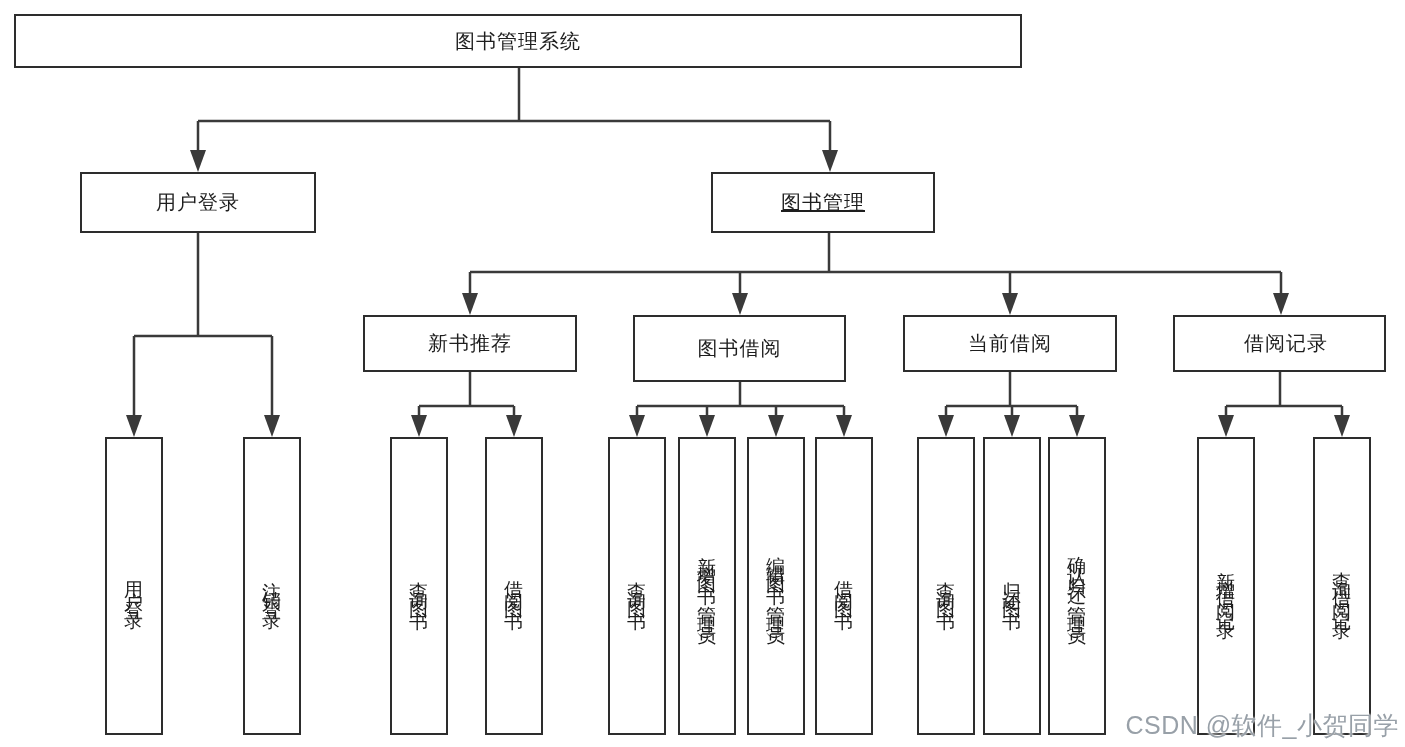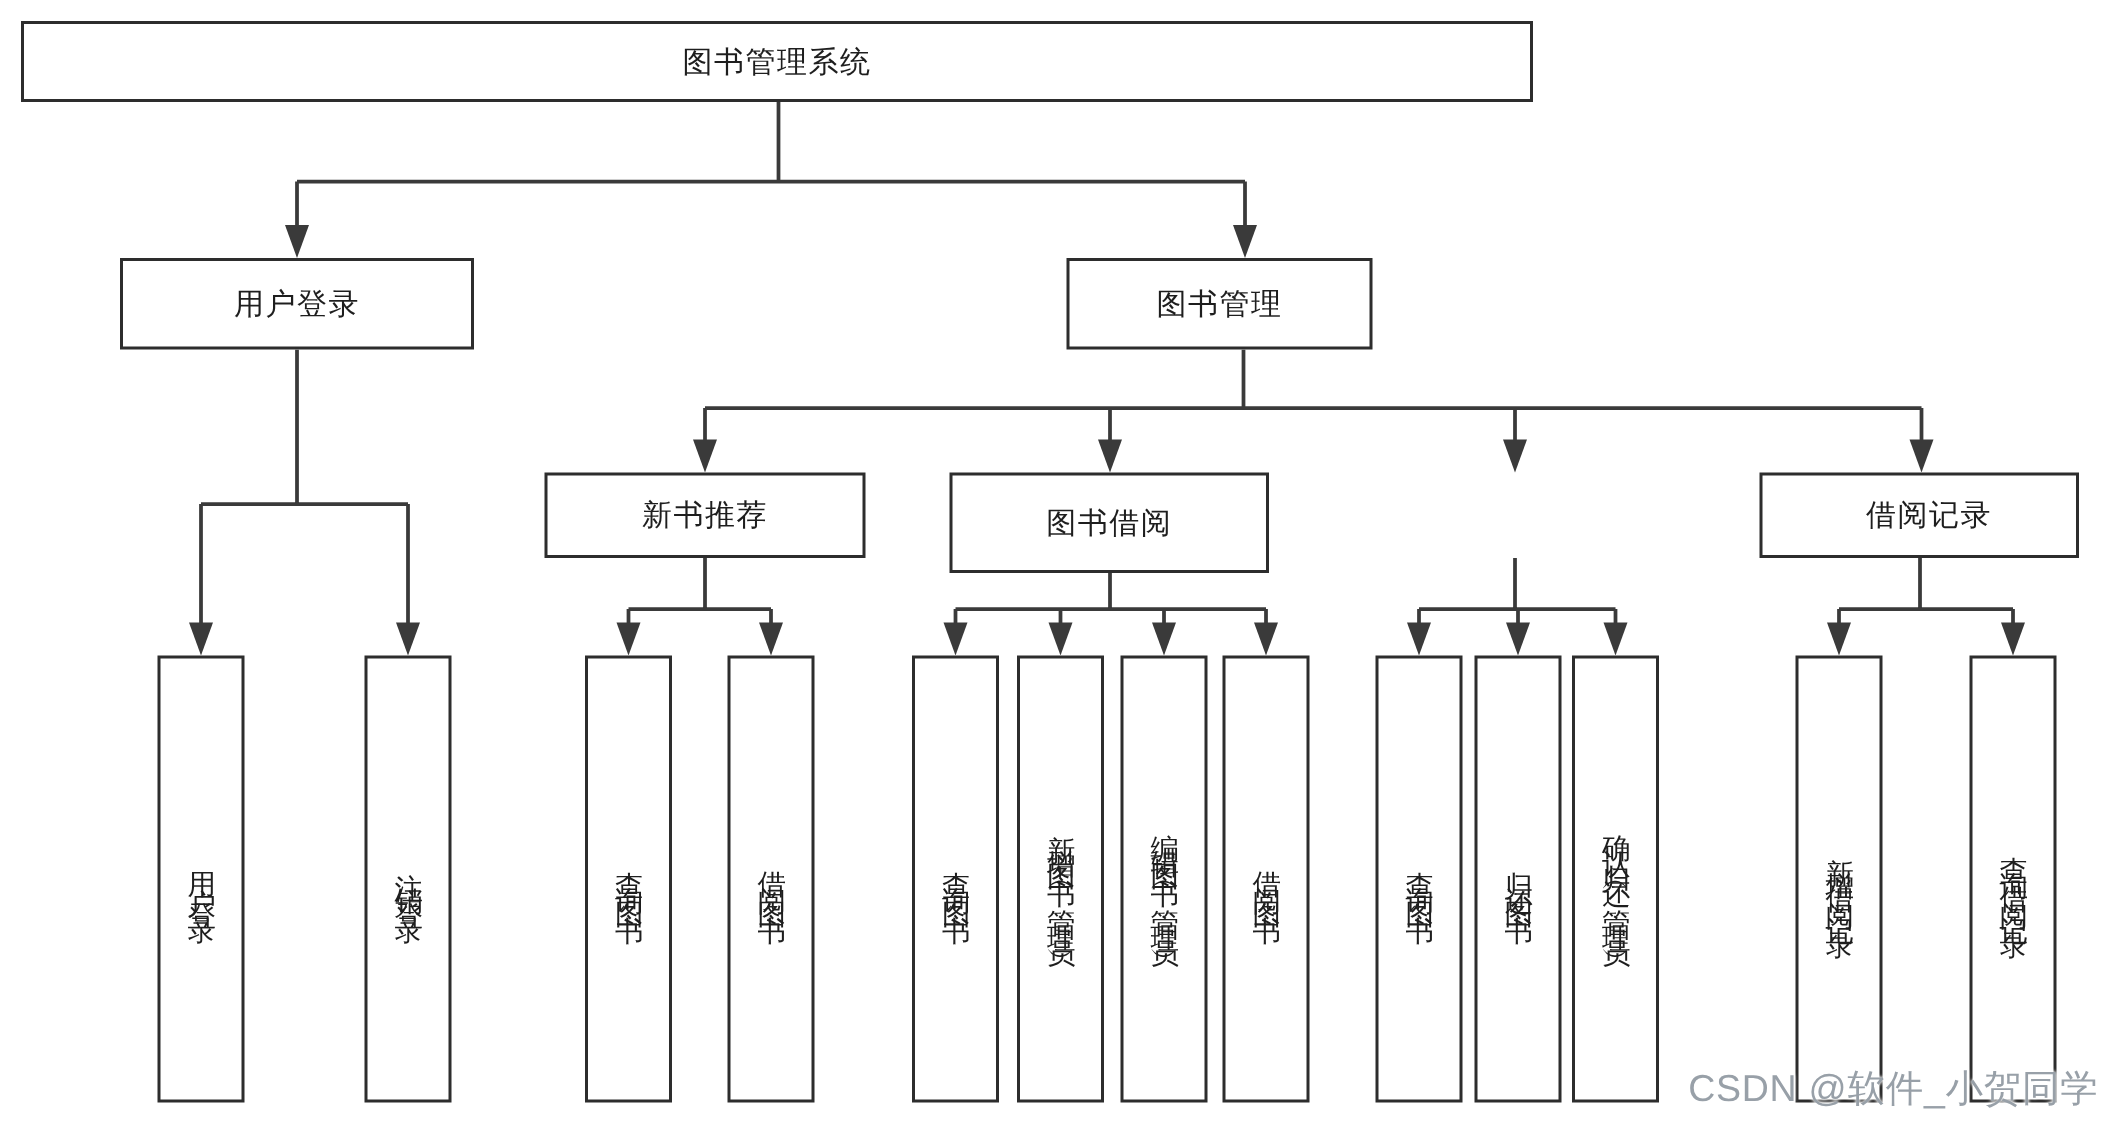--- a/index.html
+++ b/index.html
@@ -103,24 +103,25 @@
       <polygon points="1004,415 1020,415 1012,437"></polygon>
       <polygon points="1069,415 1085,415 1077,437"></polygon>
       <polygon points="1218,415 1234,415 1226,437"></polygon>
       <polygon points="1334,415 1350,415 1342,437"></polygon>
     </g>
   </svg>
 
   <div class="hbox" style="left:14px; top:14px; width:1008px; height:54px;">图书管理系统</div>
 
   <div class="hbox" style="left:80px; top:172px; width:236px; height:61px;">用户登录</div>
-  <div class="hbox" style="left:711px; top:172px; width:204px; height:61px;">图书管理</div>
+  <div class="hbox" style="left:711px; top:172px; width:224px; height:61px;text-decoration:underline;">图书管理</div>
 
   <div class="hbox" style="left:363px; top:315px; width:214px; height:57px;">新书推荐</div>
   <div class="hbox" style="left:633px; top:315px; width:213px; height:67px;">图书借阅</div>
+  <div class="hbox" style="left:903px; top:315px; width:214px; height:57px;">当前借阅</div>
   <div class="hbox" style="left:1173px; top:315px; width:213px; height:57px;padding-left:13px;">借阅记录</div>
 
   <div class="vbox" style="left:105px; top:437px;">
     <span>用户登录</span>
   </div>
   <div class="vbox" style="left:243px; top:437px;">
     <span>注销登录</span>
   </div>
 
   <div class="vbox" style="left:390px; top:437px;">

